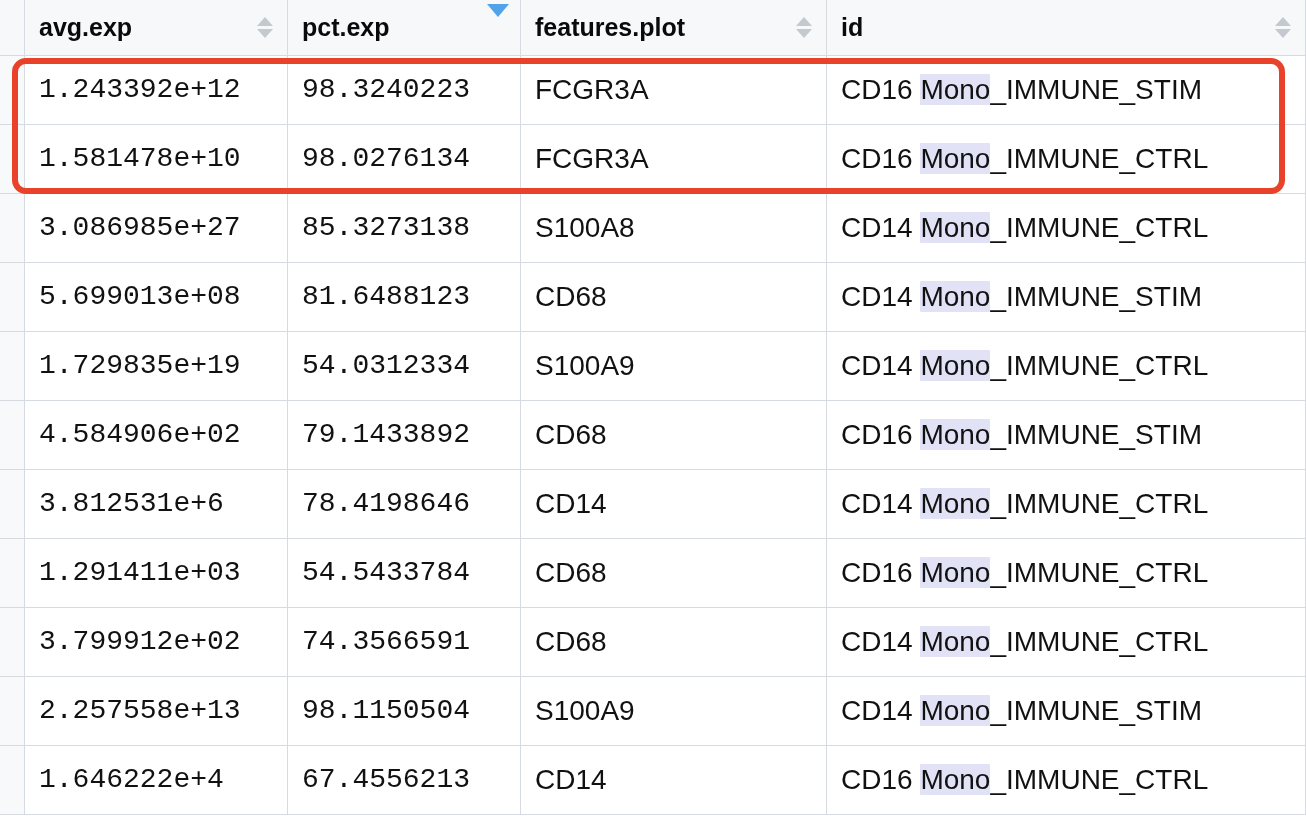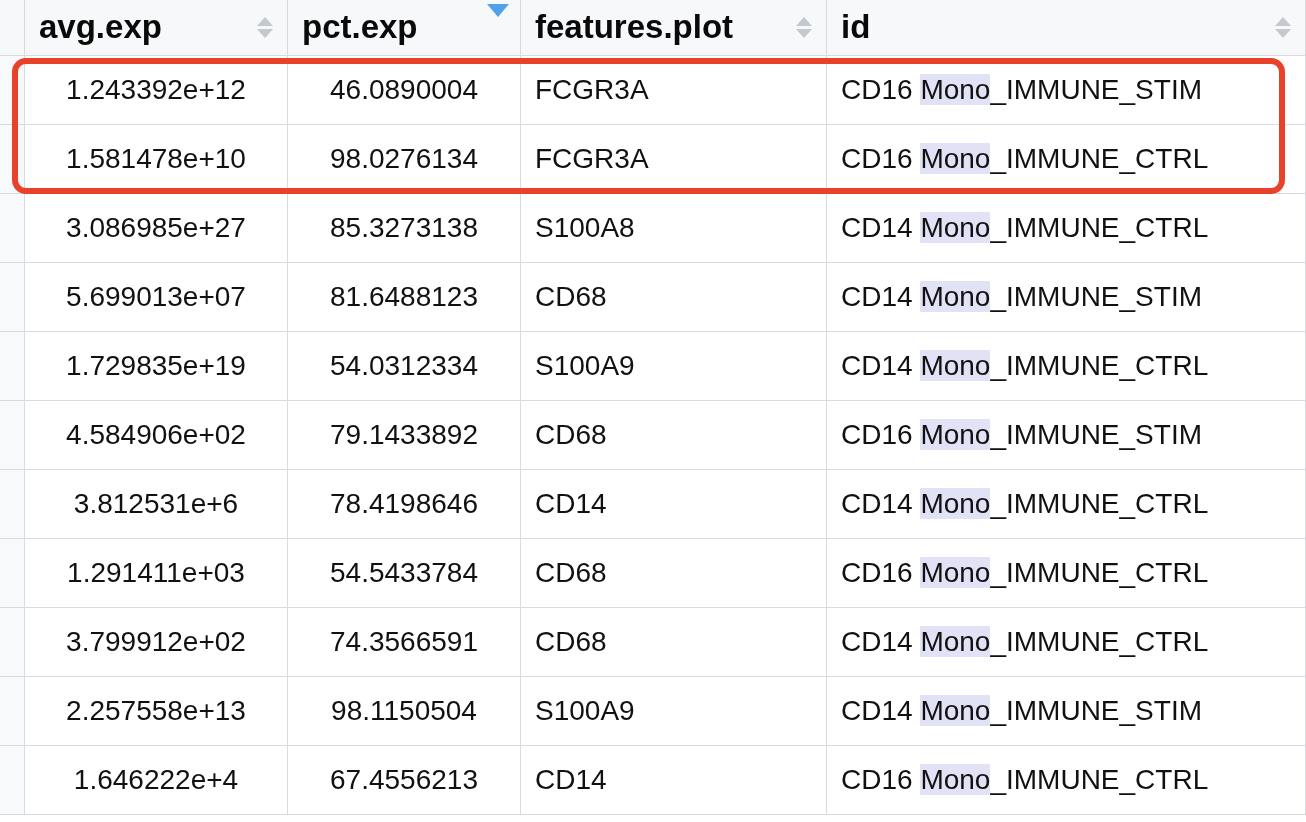--- a/index.html
+++ b/index.html
@@ -42,21 +42,21 @@
 
   
   thead th {
     background: #f6f8fa;
     border: 1px solid #d5dbe0;
     border-top: none;
     height: 55px;
     box-sizing: border-box;
     padding: 0 14px;
     font-weight: bold;
-    font-size: 33px;
+    font-size: 25px;
     color: #0a0a0a;
     text-align: left;
     vertical-align: middle;
     white-space: nowrap;
     position: relative;
     cursor: pointer;
     user-select: none;
   }
   thead th.stub-th { padding: 0; }
 
@@ -109,21 +109,21 @@
     white-space: nowrap;
     overflow: hidden;
   }
   tbody td.stub-td {
     background: #f7f9fb;
     padding: 0;
     border-left: none;
   }
   tbody td.tail-td { background: #ffffff; }
 
-  td.num { font-family: Liberation Sans, sans-serif; text-align: center; }
+  td.num { font-family: Liberation Mono, monospace; }
 
   
   mark.hl {
     background: #e2e2f7;
     color: inherit;
     padding: 0;
     border-radius: 1px;
   }
 
   
@@ -194,21 +194,21 @@
           </span>
         </th>
         <th class="stub-th"></th>
       </tr>
     </thead>
 
     <tbody id="table-body">
         <tr>
           <td class="stub-td"></td>
           <td class="num">1.243392e+12</td>
-          <td class="num">46.0890004</td>
+          <td class="num">98.3240223</td>
           <td>FCGR3A</td>
           <td>CD16 <mark class="hl">Mono</mark>_IMMUNE_STIM</td>
           <td class="tail-td"></td>
         </tr>
         <tr>
           <td class="stub-td"></td>
           <td class="num">1.581478e+10</td>
           <td class="num">98.0276134</td>
           <td>FCGR3A</td>
           <td>CD16 <mark class="hl">Mono</mark>_IMMUNE_CTRL</td>
@@ -217,21 +217,21 @@
         <tr>
           <td class="stub-td"></td>
           <td class="num">3.086985e+27</td>
           <td class="num">85.3273138</td>
           <td>S100A8</td>
           <td>CD14 <mark class="hl">Mono</mark>_IMMUNE_CTRL</td>
           <td class="tail-td"></td>
         </tr>
         <tr>
           <td class="stub-td"></td>
-          <td class="num">5.699013e+07</td>
+          <td class="num">5.699013e+08</td>
           <td class="num">81.6488123</td>
           <td>CD68</td>
           <td>CD14 <mark class="hl">Mono</mark>_IMMUNE_STIM</td>
           <td class="tail-td"></td>
         </tr>
         <tr>
           <td class="stub-td"></td>
           <td class="num">1.729835e+19</td>
           <td class="num">54.0312334</td>
           <td>S100A9</td>

